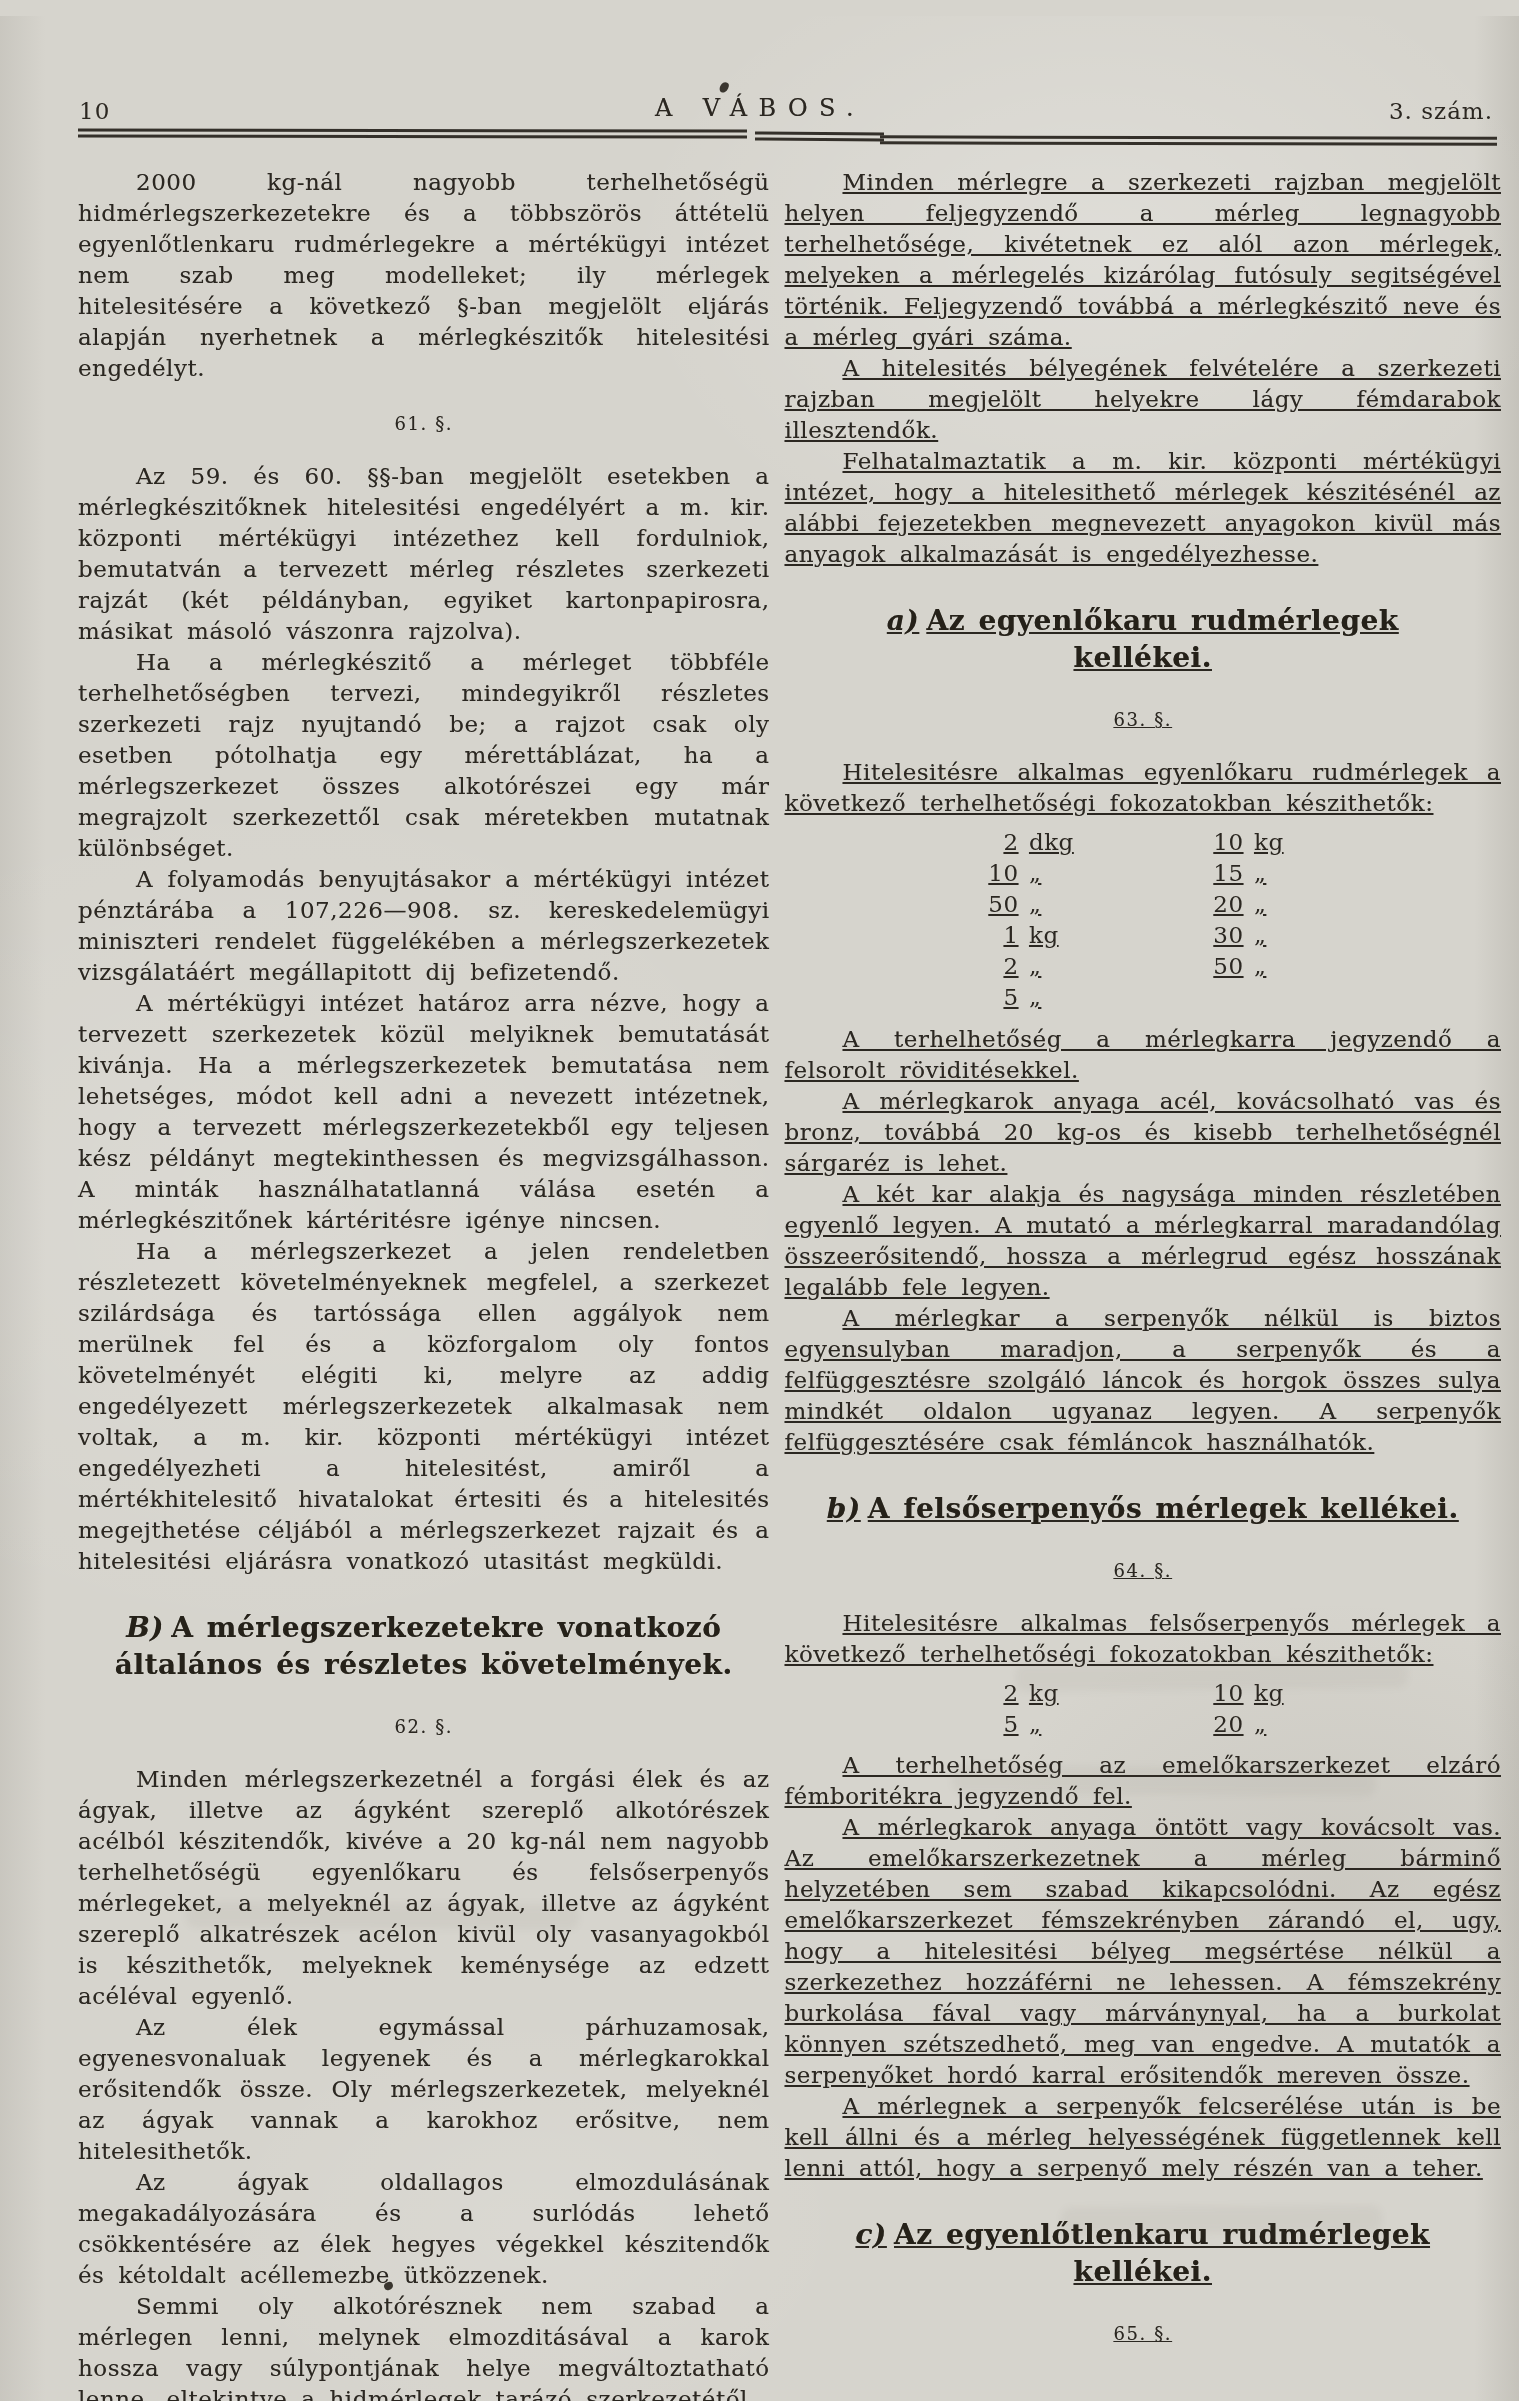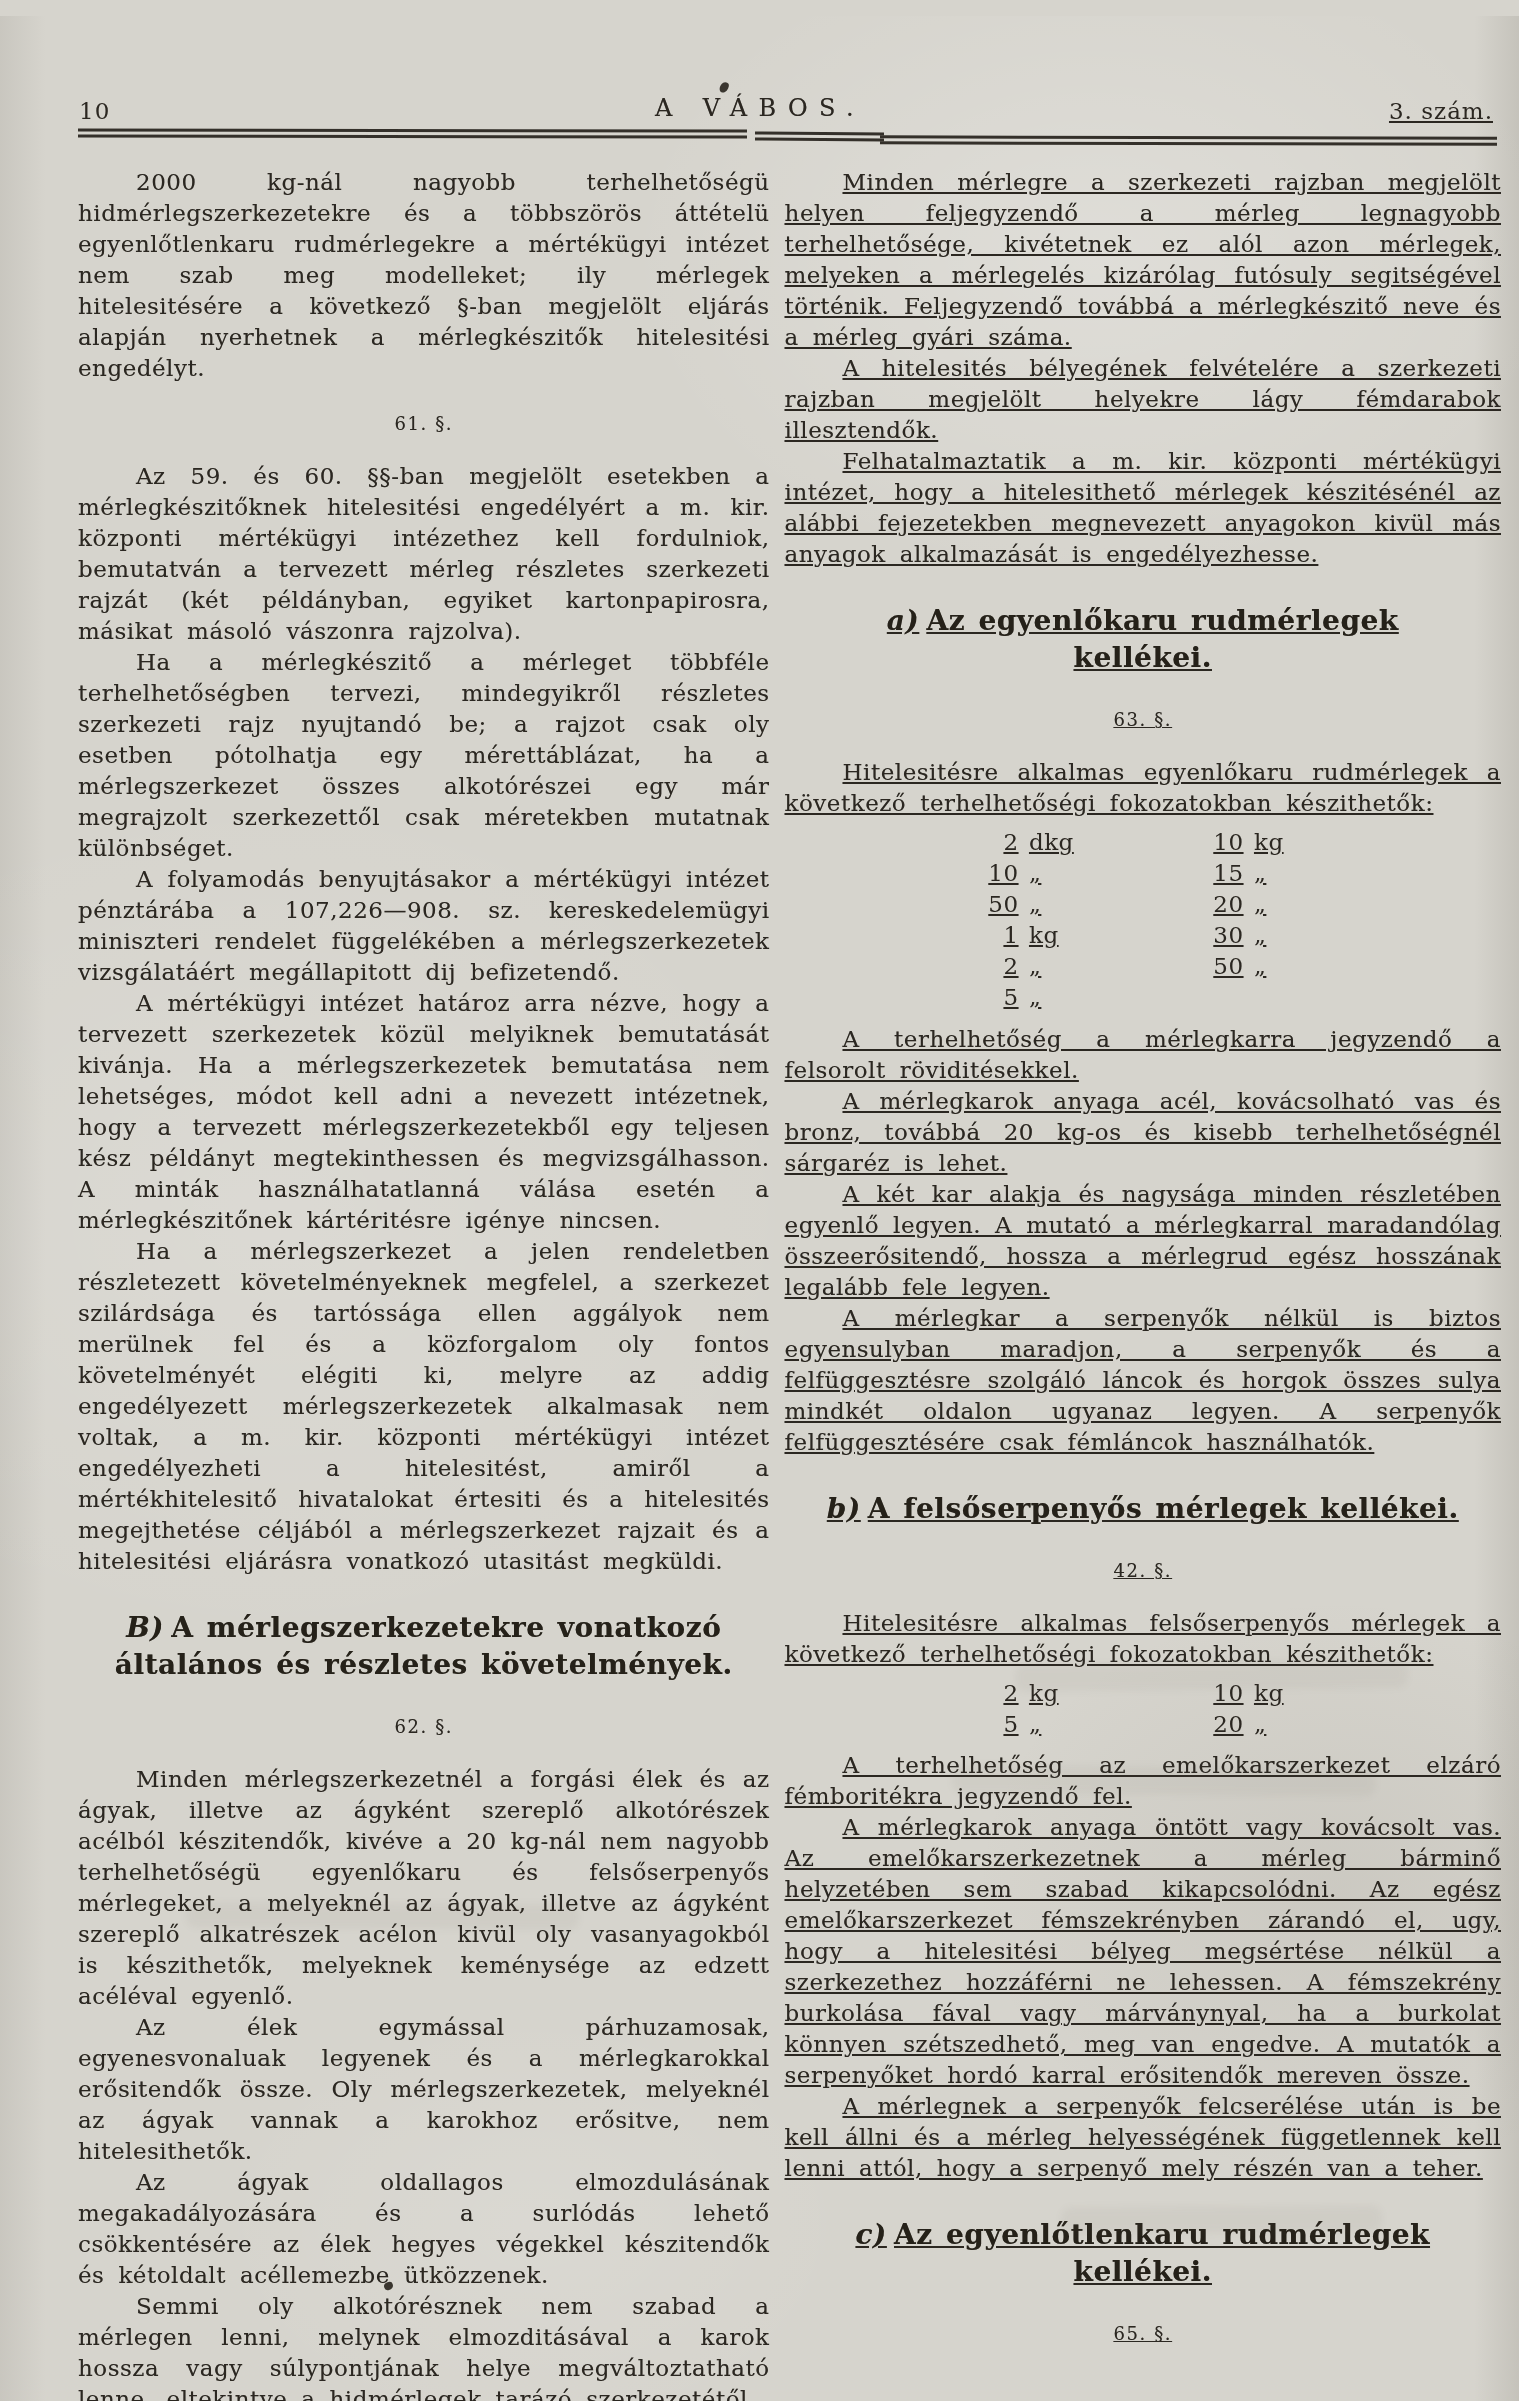--- a/index.html
+++ b/index.html
@@ -27,21 +27,21 @@
     font-size: 23px; letter-spacing: 1px;
   }
   .mast {
     position: absolute; left: 0; right: 0; top: 78px;
     text-align: center;
     font-size: 24px; letter-spacing: 11.4px;
     text-shadow: 0 0 0.5px rgba(40,36,30,0.5);
   }
   .issue {
     position: absolute; right: 27px; top: 82px;
-    font-size: 23px; letter-spacing: 1px; text-decoration: underline;
+    font-size: 23px; letter-spacing: 1px;
   }
   .rule {
     position: absolute; height: 9.3px;
     border-top: 3.6px solid #34302a;
     border-bottom: 3.1px solid #34302a;
     box-sizing: border-box;
   }
   .rule-a { left: 78px;  top: 113px; width: 669px; transform: skewY(0.10deg); }
   .rule-b { left: 755px; top: 116px; width: 129px;  transform: skewY(0.4deg); }
   .rule-c { left: 880px; top: 120px; width: 617px; transform: skewY(0.12deg); }
@@ -202,21 +202,21 @@
               <span class="wnum"></span>
               <span class="wunit"></span>
             </span>
           </div>
         </div>
         <p class="para">A terhelhetőség a mérlegkarra jegyzendő a felsorolt röviditésekkel.</p>
         <p class="para">A mérlegkarok anyaga acél, kovácsolható vas és bronz, továbbá 20 kg-os és kisebb terhelhetőségnél sárgaréz is lehet.</p>
         <p class="para">A két kar alakja és nagysága minden részletében egyenlő legyen. A mutató a mérlegkarral maradandólag összeerősitendő, hossza a mérlegrud egész hosszának legalább fele legyen.</p>
         <p class="para">A mérlegkar a serpenyők nélkül is biztos egyensulyban maradjon, a serpenyők és a felfüggesztésre szolgáló láncok és horgok összes sulya mindkét oldalon ugyanaz legyen. A serpenyők felfüggesztésére csak fémláncok használhatók.</p>
         <div class="subheading"><em>b)</em><span>A felsőserpenyős mérlegek kellékei.</span></div>
-        <div class="section-mark">42. §.</div>
+        <div class="section-mark">64. §.</div>
         <p class="para">Hitelesitésre alkalmas felsőserpenyős mérlegek a következő terhelhetőségi fokozatokban készithetők:</p>
         <div class="wtable">
           <div class="wrow">
             <span class="wcell c0">
               <span class="wnum">2</span>
               <span class="wunit">kg</span>
             </span>
             <span class="wcell c1">
               <span class="wnum">10</span>
               <span class="wunit">kg</span>

